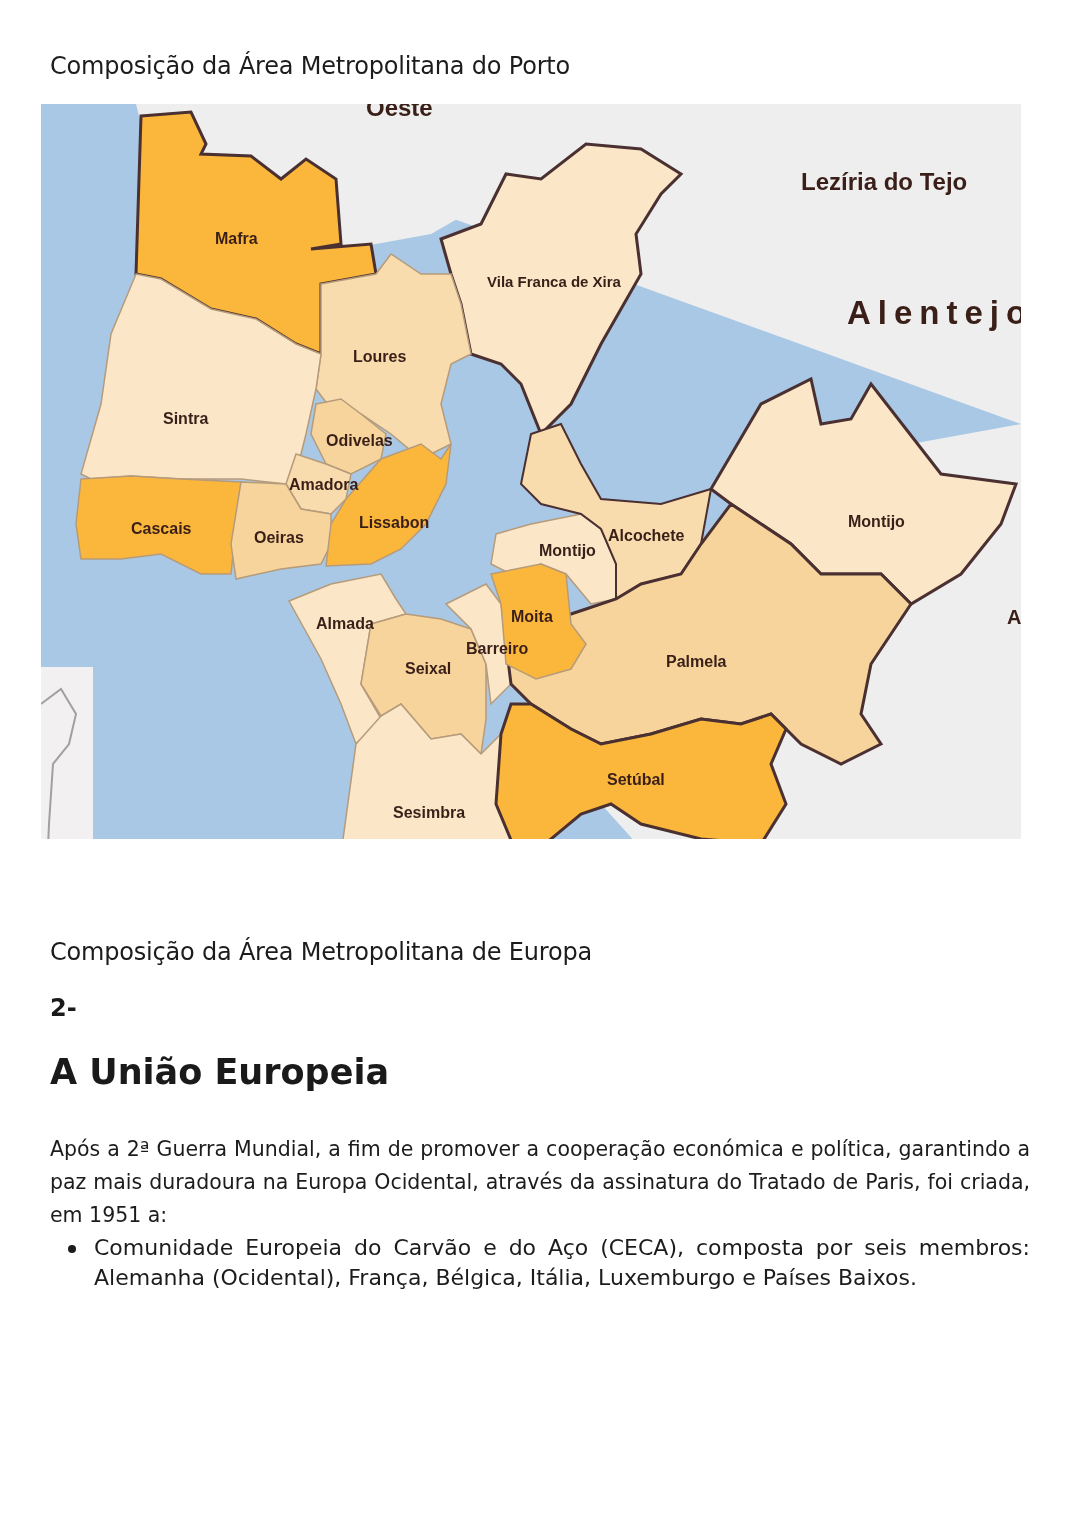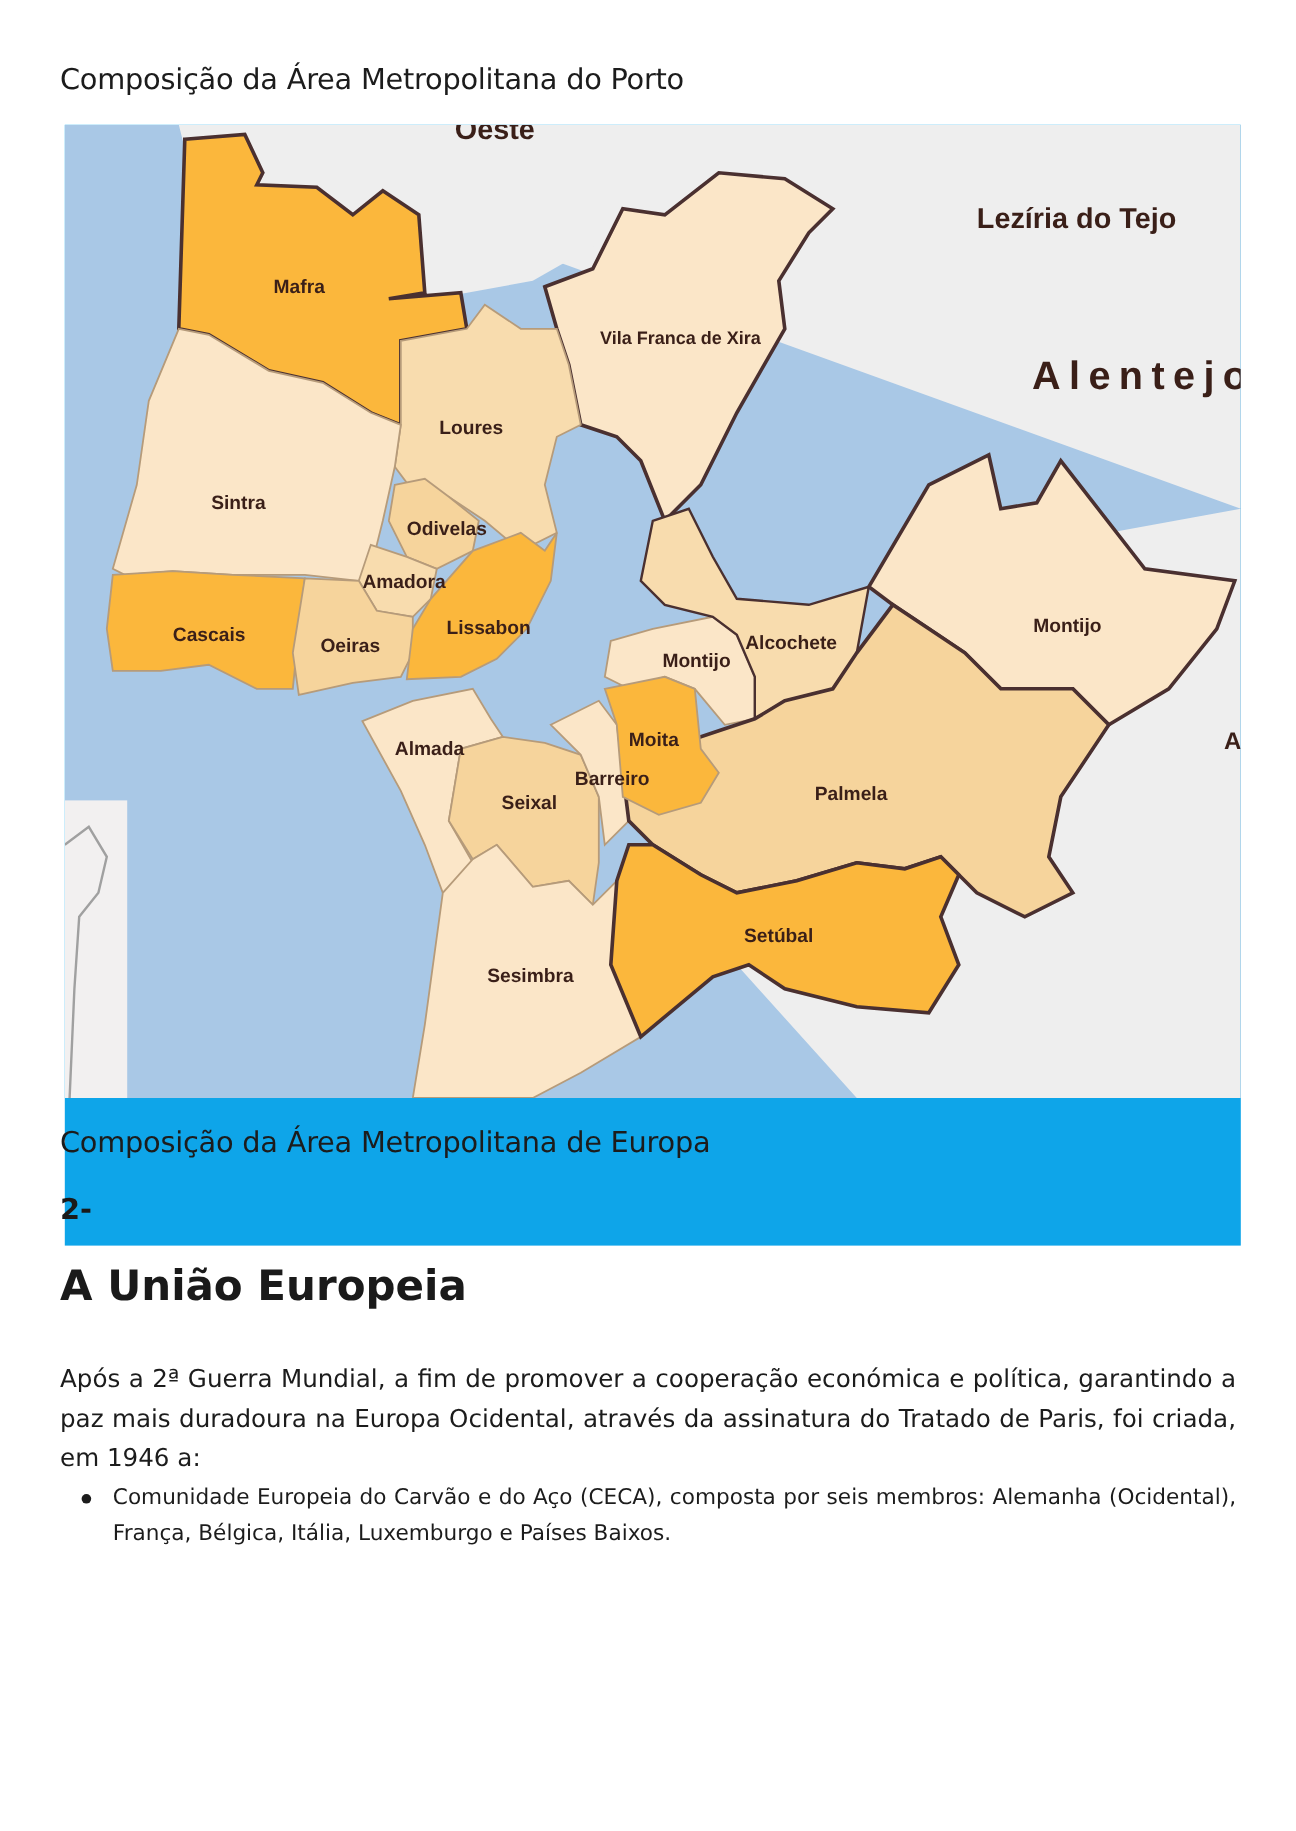--- a/index.html
+++ b/index.html
@@ -1,27 +1,27 @@
 <!DOCTYPE html>
 <html><head>
 <meta charset="utf-8">
 <style>
   html, body { margin: 0; padding: 0; background: #ffffff; }
   body { width: 1080px; height: 1526px; position: relative; overflow: hidden;
          font-family: "DejaVu Sans", "Liberation Sans", sans-serif; color: #1a1a1a; }
   .caption { position: absolute; left: 50px; font-size: 24px; letter-spacing: -0.2px; color: #1c1c1c; }
   #cap-top { top: 52px; }
   #cap-bottom { top: 938px; }
-  .map-wrap { position: absolute; left: 54px; top: 104px; width: 980px; height: 934px; overflow: hidden; background: #0ea5e9; }
+  .map-wrap { position: absolute; left: 41px; top: 104px; width: 980px; height: 735px; overflow: hidden; background: #f0abfc; }
   .map-wrap svg { display: block; }
   .h-num { position: absolute; left: 50px; top: 994px; font-size: 24px; font-weight: bold; }
   .h-title { position: absolute; left: 50px; top: 1052px; font-size: 35px; font-weight: bold; }
   .para { position: absolute; left: 50px; top: 1112px; width: 980px; font-size: 20.5px; line-height: 33px; text-align: justify; color: #1c1c1c; }
   .bullet-list { position: absolute; left: 50px; top: 1233px; width: 980px; margin: 0; padding: 0; list-style: none; }
-  .bullet-item { position: relative; padding-left: 44px; font-size: 18px; line-height: 30px; text-align: justify; color: #1c1c1c; }
+  .bullet-item { position: relative; padding-left: 44px; font-size: 22px; line-height: 30px; text-align: justify; color: #1c1c1c; }
   .bullet-dot { position: absolute; left: 18px; top: 12px; width: 8px; height: 8px; border-radius: 50%; background: #1c1c1c; }
   .lbl { font-family: "Liberation Sans", sans-serif; font-weight: bold; fill: #3a1f18; }
 </style>
 </head>
 <body>
 
 <div id="cap-top" class="caption">Composição da Área Metropolitana do Porto</div>
 
 <div class="map-wrap">
   <svg width="980" height="811" viewBox="0 0 980 811" xmlns="http://www.w3.org/2000/svg">
@@ -94,20 +94,20 @@
     <text class="lbl" x="625" y="563" font-size="16">Palmela</text>
     <text class="lbl" x="566" y="681" font-size="16">Setúbal</text>
     <text class="lbl" x="352" y="714" font-size="16">Sesimbra</text>
   </svg>
 </div>
 
 <div id="cap-bottom" class="caption">Composição da Área Metropolitana de Europa</div>
 
 <div class="h-num">2-</div>
 <div class="h-title">A União Europeia</div>
-<p class="para">Após a 2ª Guerra Mundial, a fim de promover a cooperação económica e política, garantindo a paz mais duradoura na Europa Ocidental, através da assinatura do Tratado de Paris, foi criada, em 1946 a:</p>
+<p class="para">Após a 2ª Guerra Mundial, a fim de promover a cooperação económica e política, garantindo a paz mais duradoura na Europa Ocidental, através da assinatura do Tratado de Paris, foi criada, em 1951 a:</p>
 
 <ul class="bullet-list">
   <li class="bullet-item">
     <span class="bullet-dot"></span>
     <span>Comunidade Europeia do Carvão e do Aço (CECA), composta por seis membros: Alemanha (Ocidental), França, Bélgica, Itália, Luxemburgo e Países Baixos.</span>
   </li>
 </ul>
 
 </body></html>

